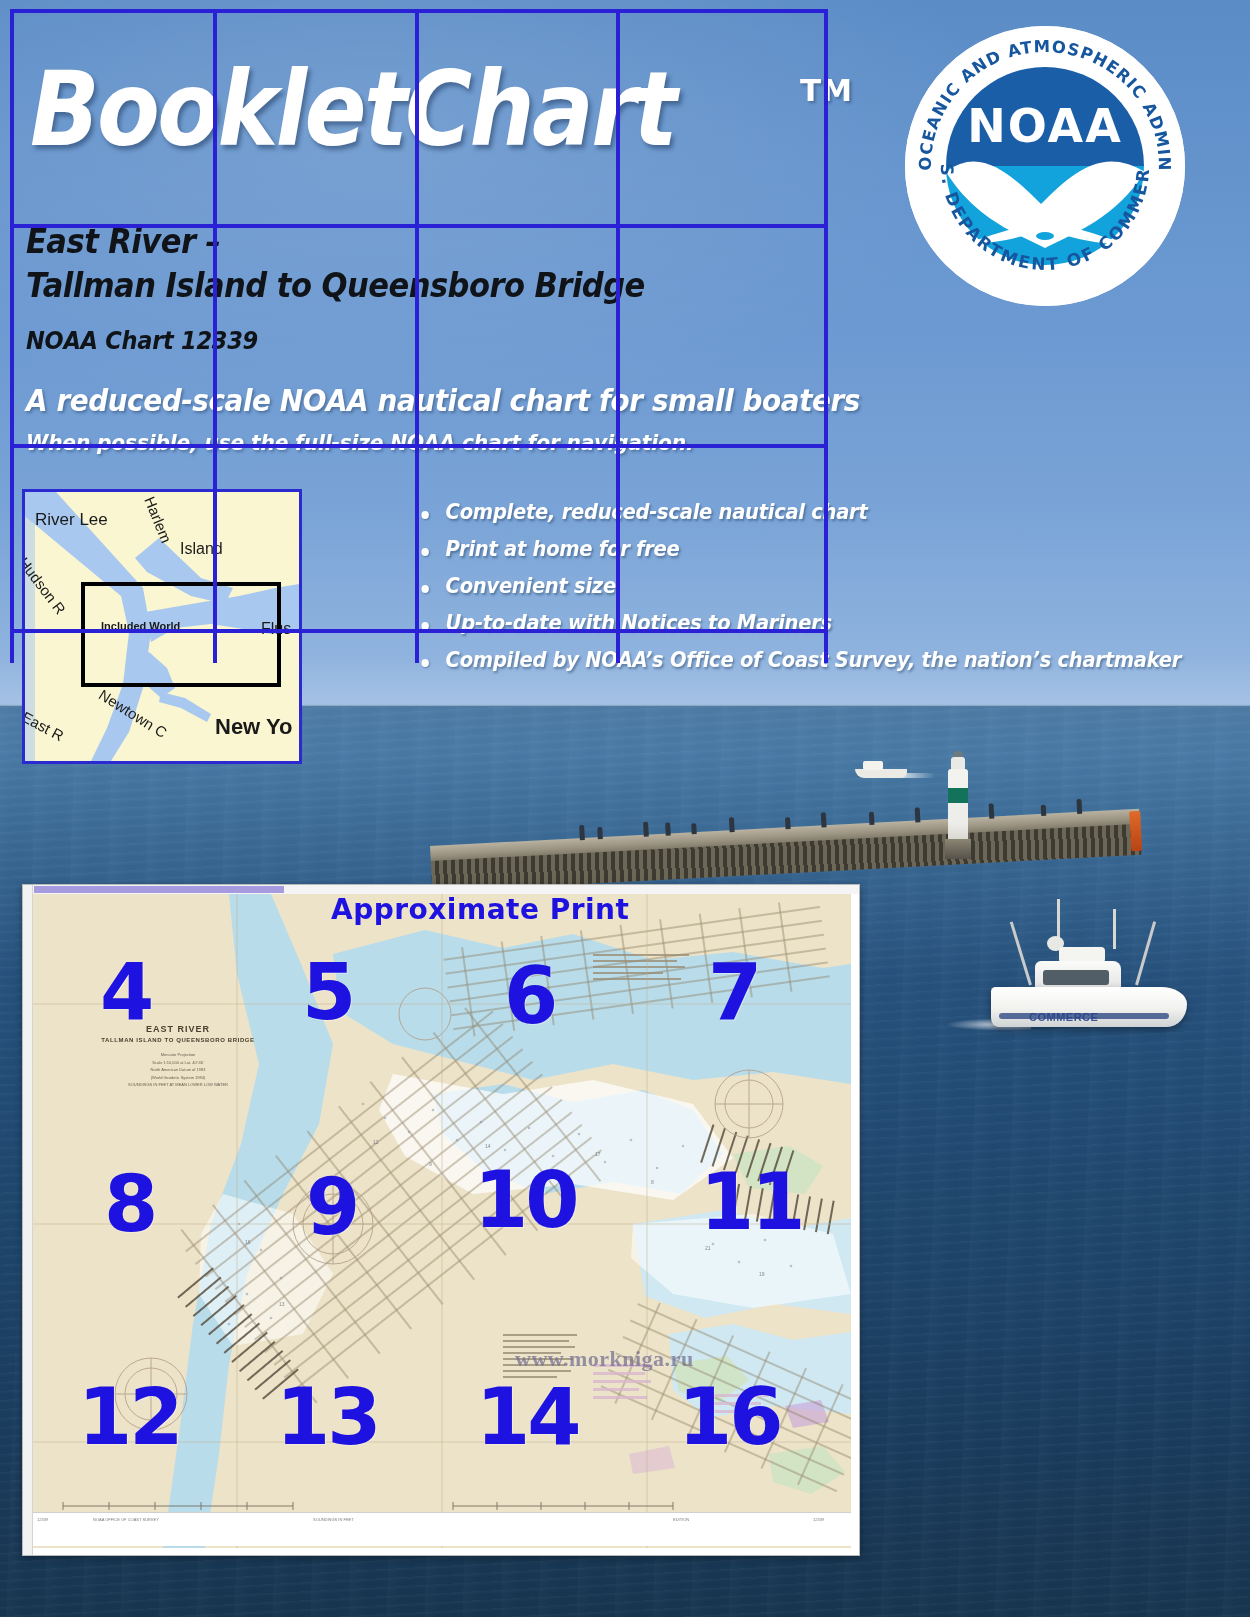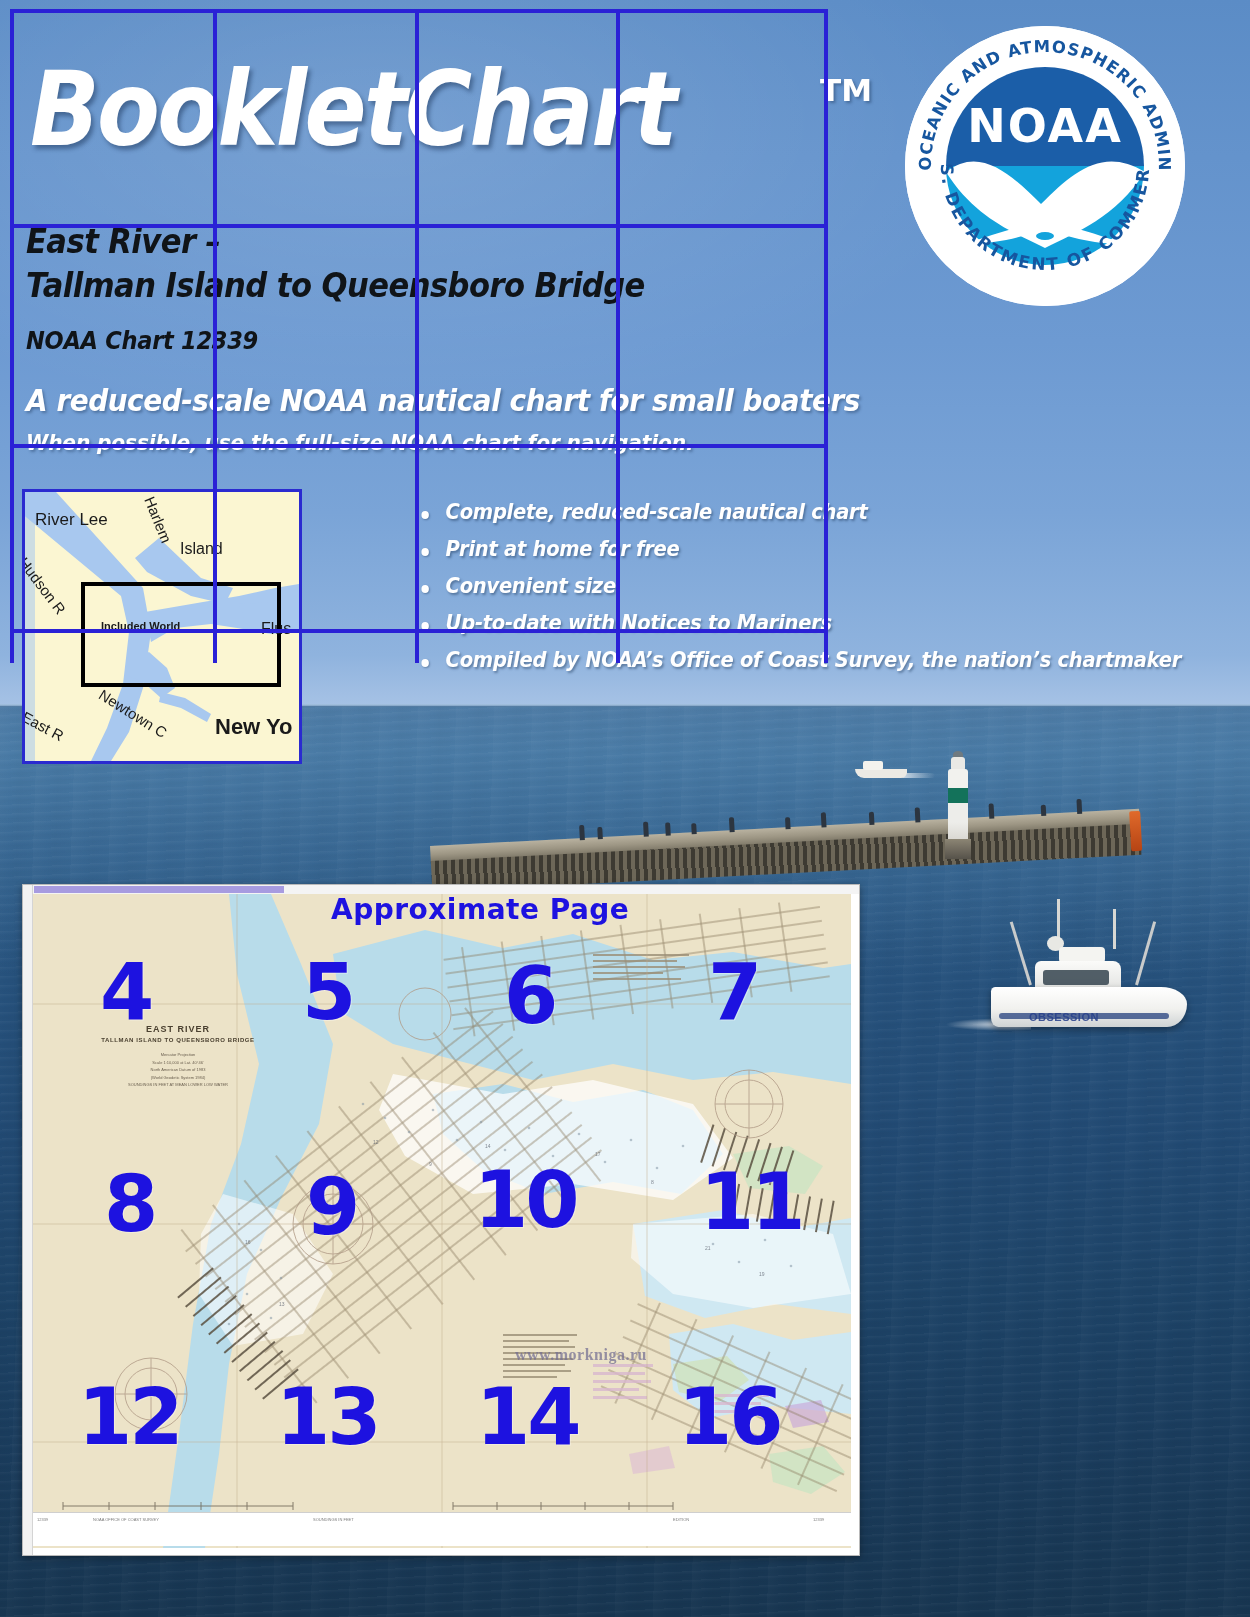--- a/index.html
+++ b/index.html
@@ -171,21 +171,20 @@
     transform: scaleX(.88);
     transform-origin: left top;
     text-shadow: 3px 4px 5px rgba(20,45,80,.45);
     white-space: nowrap;
   }
   .title-tm {
     position: absolute; left: 800px; top: 72px;
     font-family: "DejaVu Sans", sans-serif;
     font-weight: bold; font-size: 31px; color: #ffffff;
     text-shadow: 2px 2px 3px rgba(20,45,80,.4);
-    margin-left: 20px;
   }
   .subtitle {
     position: absolute; left: 26px; top: 220px;
     font-family: "DejaVu Sans", sans-serif;
     font-style: italic; font-weight: bold;
     font-size: 34px; line-height: 1.28; color: #101418;
     letter-spacing: -.6px;
     transform: scaleX(.9); transform-origin: left top;
     white-space: nowrap;
   }
@@ -320,21 +319,21 @@
     font-weight: bold; font-size: 6px; color: #4a4030; letter-spacing: .6px;
     margin-top: 3px;
   }
   .chart-blocktitle .t3 {
     font-family: "Liberation Sans", sans-serif;
     font-size: 4px; color: #6b6050; line-height: 1.9; margin-top: 8px;
   }
   .watermark {
     position: absolute; left: 515px; top: 1346px;
     font-family: "Liberation Serif", serif;
-    font-weight: bold; font-size: 16px; color: #6f6a90; opacity: .7;
+    font-weight: bold; font-size: 22px; color: #6f6a90; opacity: .7;
     letter-spacing: .5px; z-index: 26;
   }
   .chart-footer {
     position: absolute; left: 10px; bottom: 9px; width: 818px; height: 34px;
     background: #ffffff; border-top: 1px solid #cfcfcf;
   }
   .chart-footer .fl {
     position: absolute; font-family: "Liberation Sans", sans-serif;
     font-size: 4px; color: #7b7b7b;
   }
@@ -391,21 +390,21 @@
     <div class="outrigger" style="left:44px; transform:rotate(-17deg)"></div>
     <div class="outrigger" style="left:150px; transform:rotate(16deg)"></div>
     <div class="mast" style="left:72px"></div>
     <div class="mast" style="left:128px; height:40px"></div>
     <div class="radome"></div>
     <div class="tower"></div>
     <div class="cabin"></div>
     <div class="window"></div>
     <div class="hull"></div>
     <div class="stripe"></div>
-    <div class="name">OBSESSION</div>
+    <div class="name">COMMERCE</div>
   </div>
 
   <div class="title-main">BookletChart</div>
   <div class="title-tm">TM</div>
 
   <div class="subtitle">
     <div>East River –</div>
     <div>Tallman Island to Queensboro Bridge</div>
   </div>
 
@@ -745,21 +744,21 @@
     <div class="gl-h" style="top:215px"></div>
     <div class="gl-h" style="top:435px"></div>
     <div class="gl-h" style="top:620px"></div>
     <div class="gl-v" style="left:0px"></div>
     <div class="gl-v" style="left:203px"></div>
     <div class="gl-v" style="left:405px"></div>
     <div class="gl-v" style="left:606px"></div>
     <div class="gl-v" style="left:814px"></div>
   </div>
 
-  <div class="approx-label">Approximate Page</div>
+  <div class="approx-label">Approximate Print</div>
 
   <div class="page-num" style="left:100px; top:953px;">4</div>
   <div class="page-num" style="left:302px; top:953px;">5</div>
   <div class="page-num" style="left:504px; top:957px;">6</div>
   <div class="page-num" style="left:708px; top:953px;">7</div>
 
   <div class="page-num" style="left:104px; top:1165px;">8</div>
   <div class="page-num" style="left:306px; top:1168px;">9</div>
   <div class="page-num" style="left:474px; top:1161px;">10</div>
   <div class="page-num" style="left:700px; top:1163px;">11</div>

